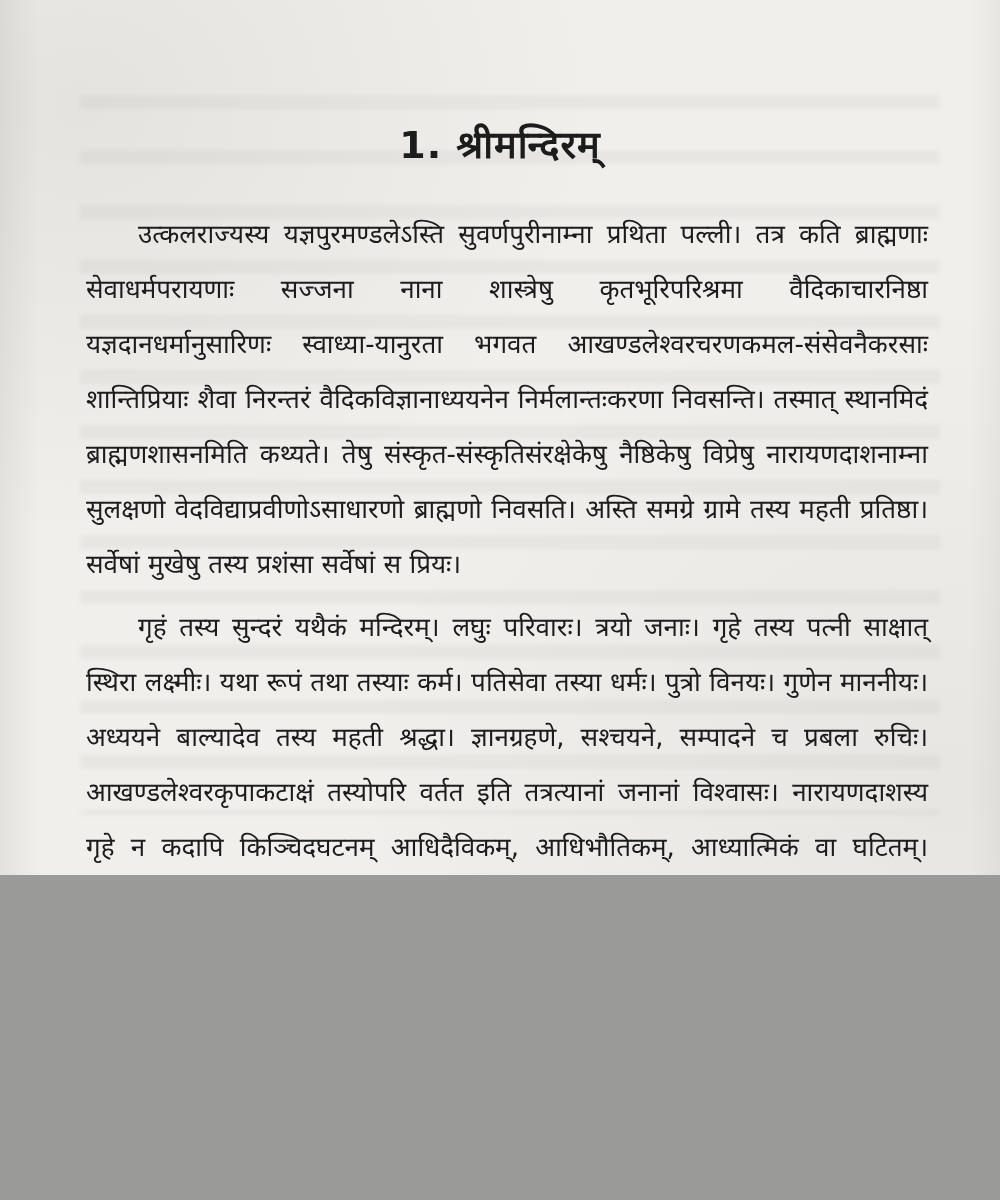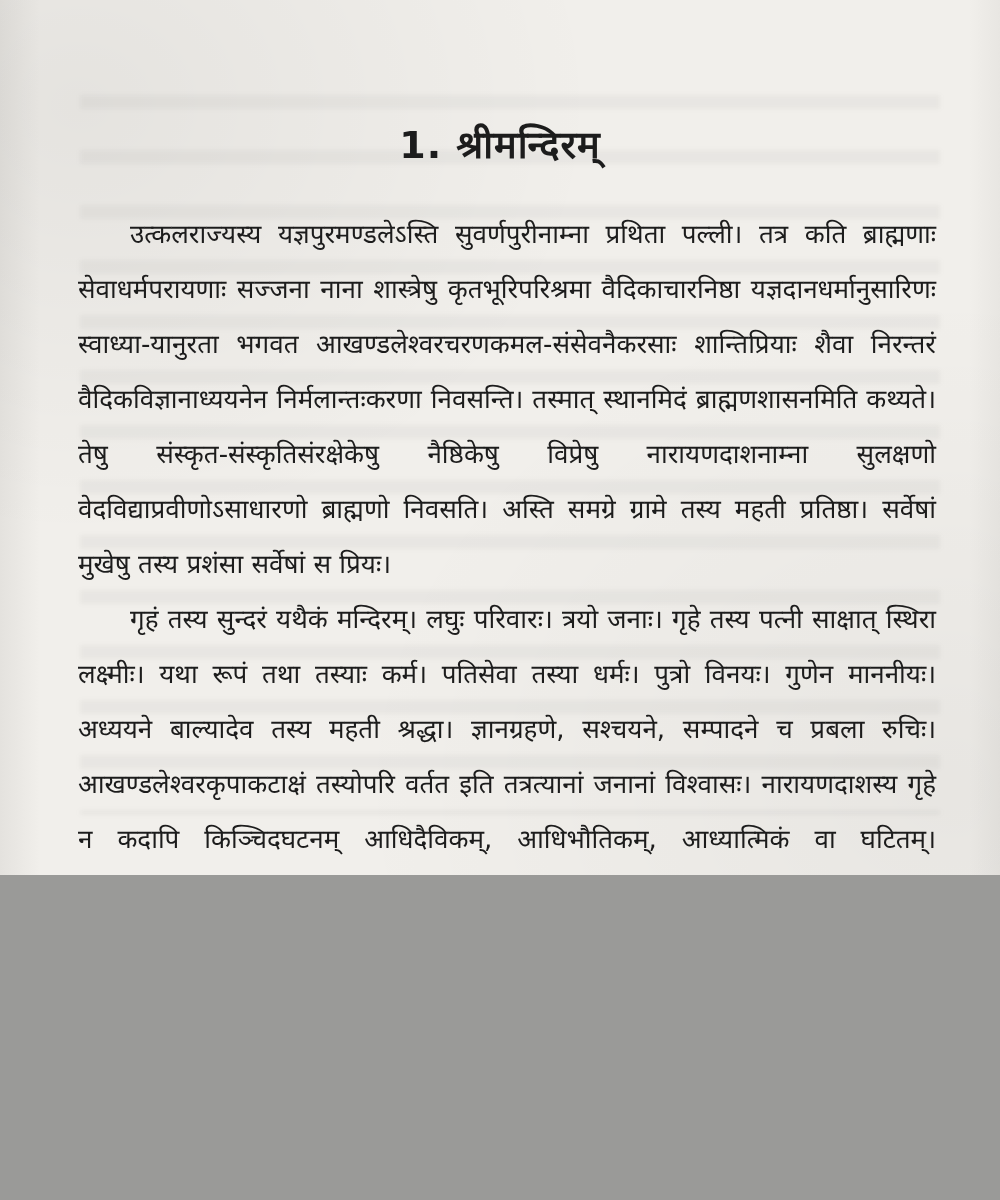--- a/index.html
+++ b/index.html
@@ -41,21 +41,21 @@
     letter-spacing: 1px;
   }
   .body-text {
     position: relative;
     margin: 38px 64px 0 78px;
     font-size: 26px;
     line-height: 55px;
     text-align: justify;
   }
   .body-text p {
-    margin: 0;
+    margin: 8px;
     text-indent: 52px;
   }
   .footer-rule {
     position: absolute;
     left: 76px;
     right: 64px;
     top: 1136px;
     border-top: 3px solid #2a2a2a;
   }
   .footer {

